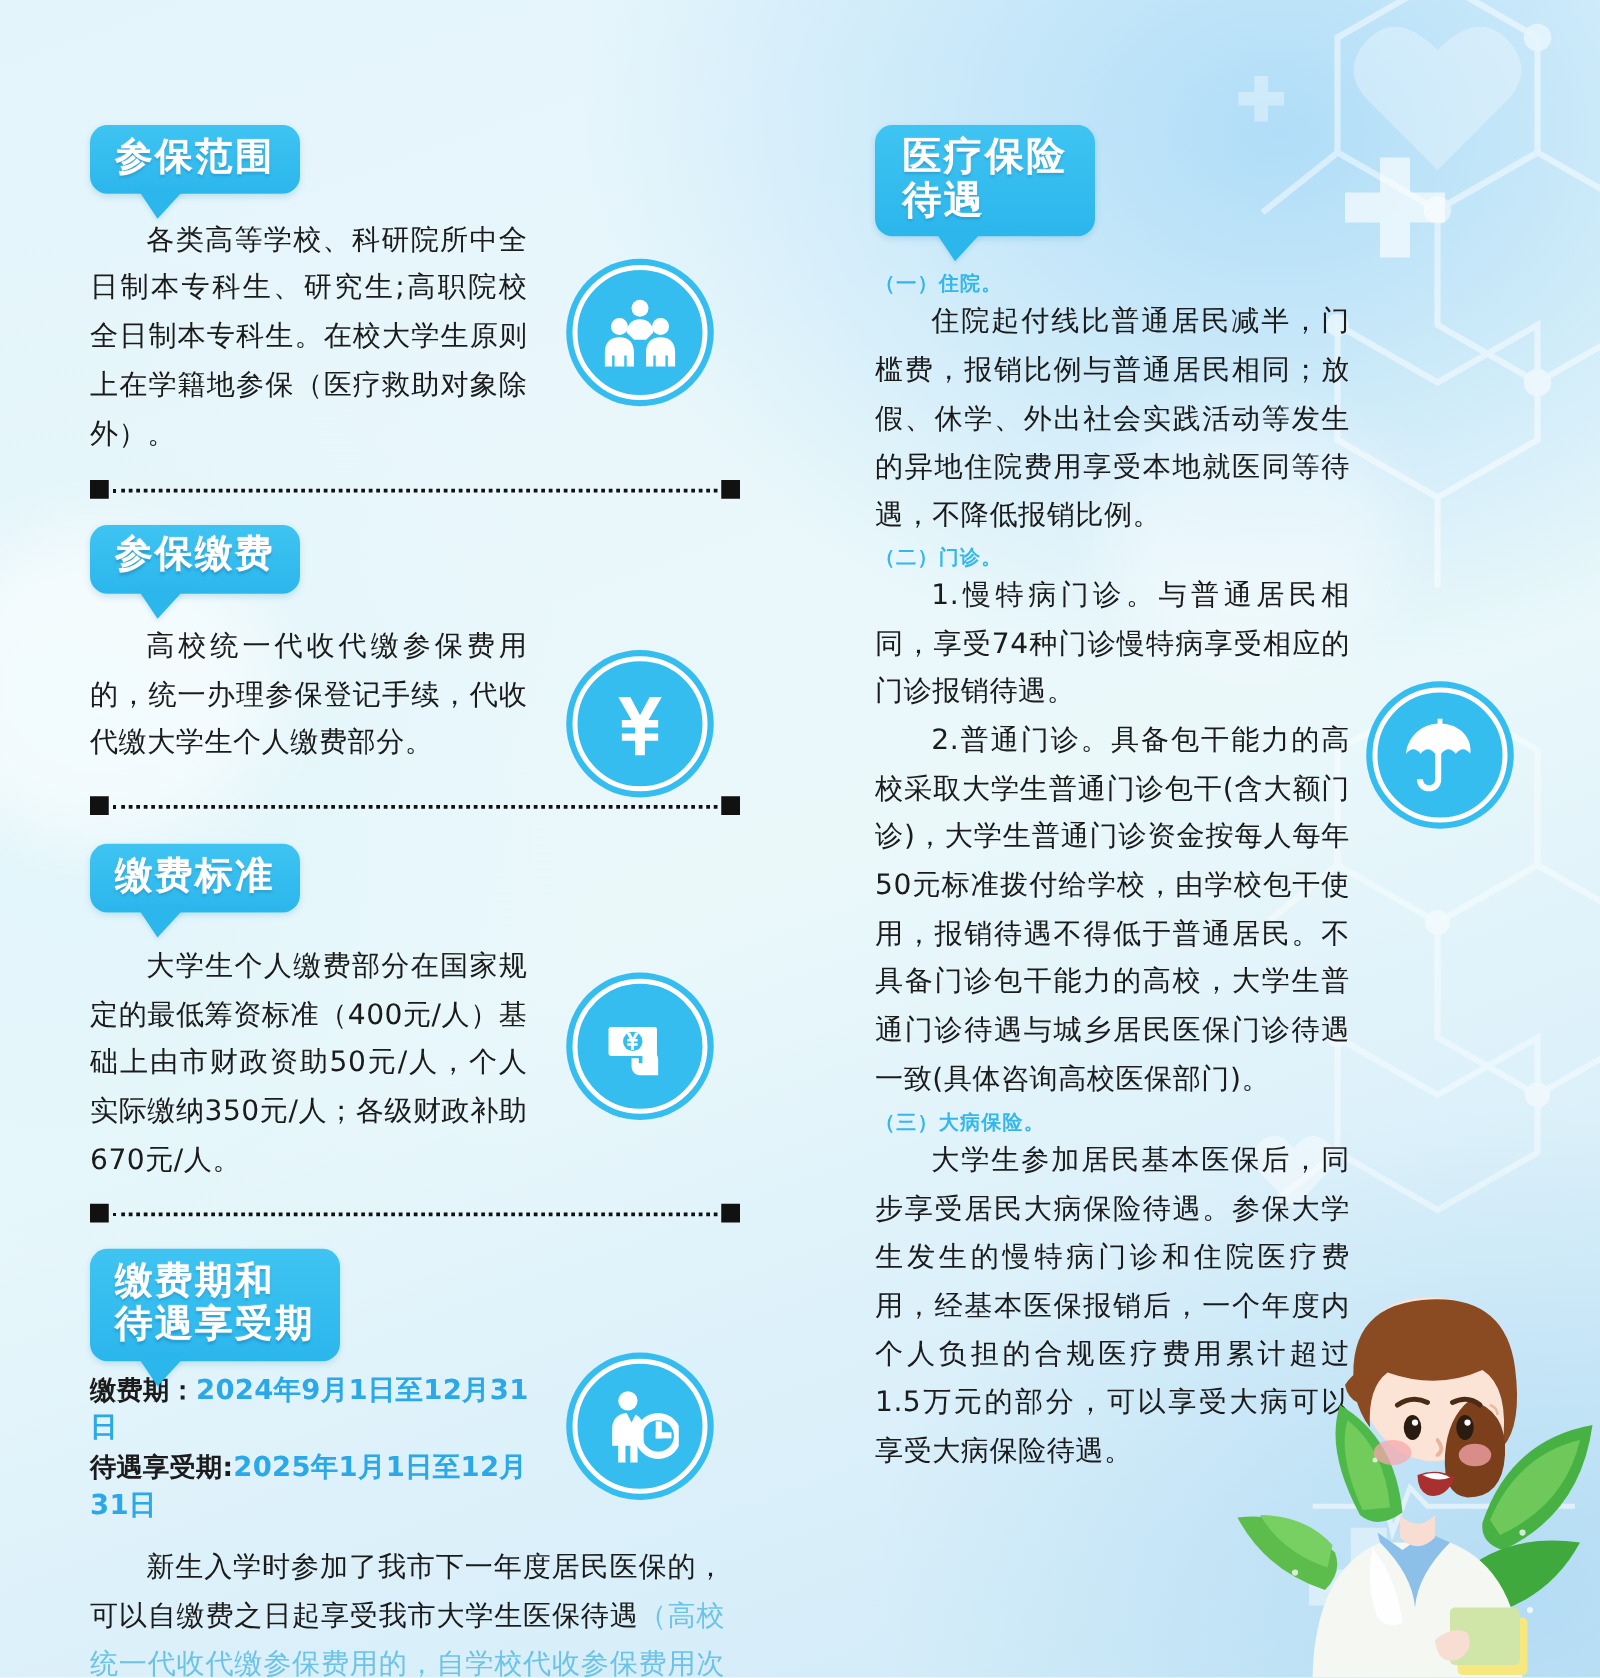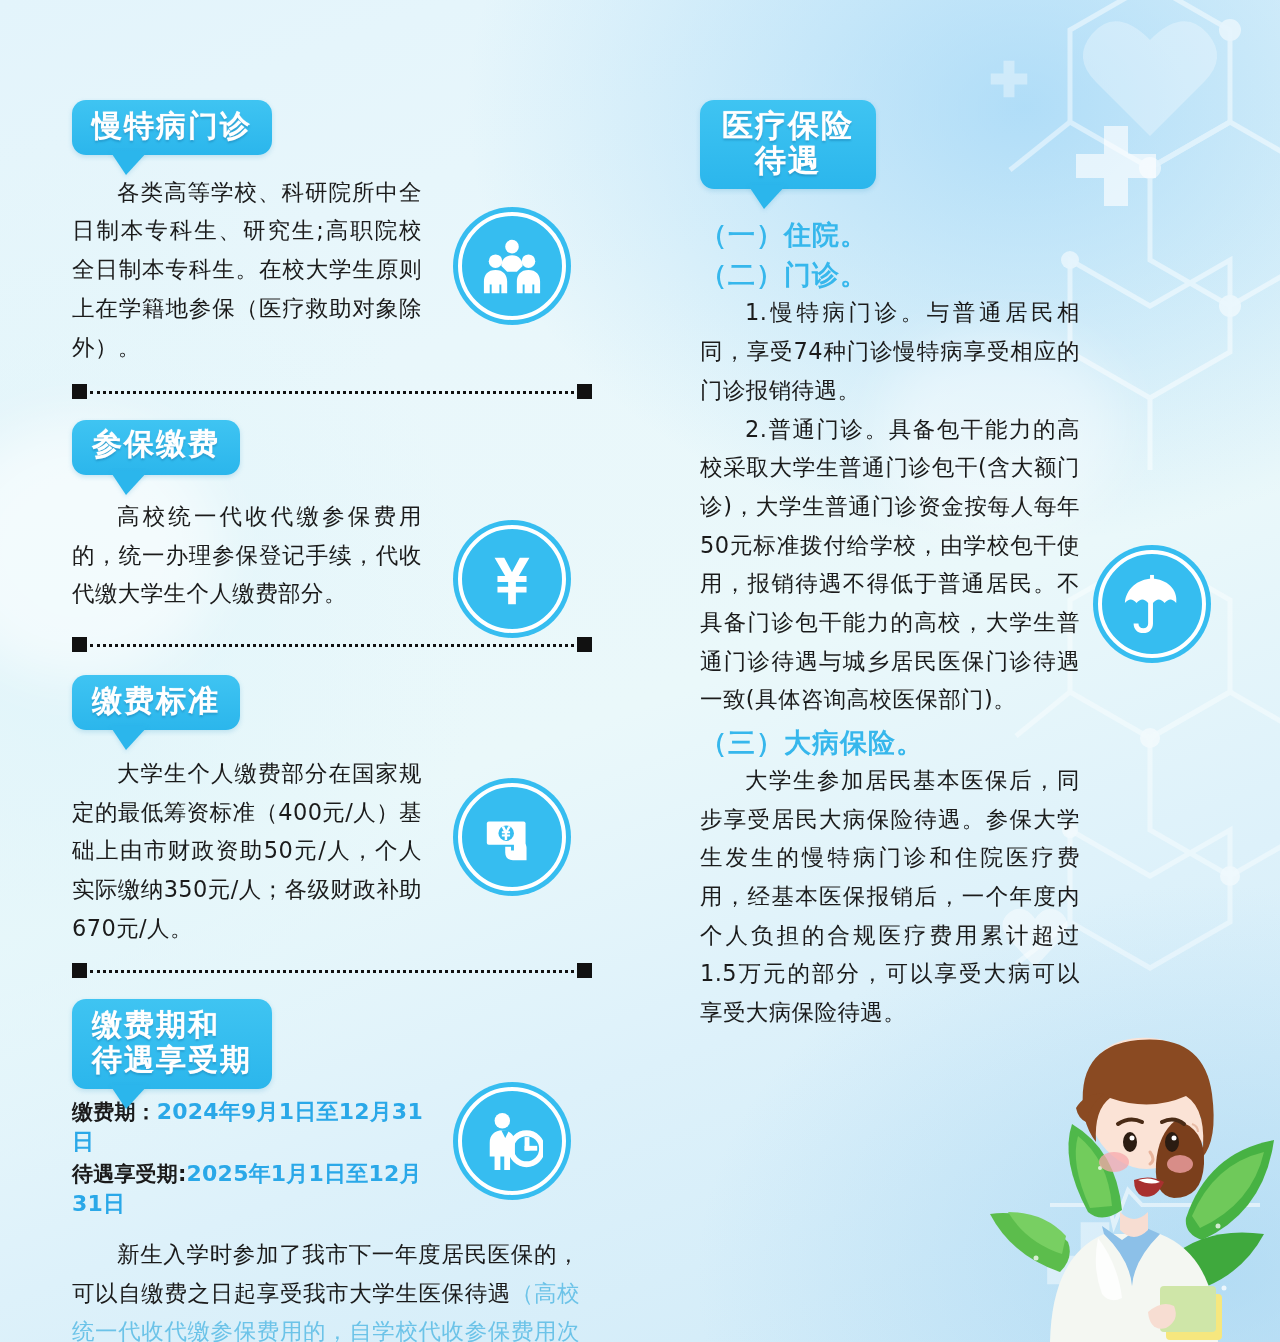--- a/index.html
+++ b/index.html
@@ -37,21 +37,21 @@
     text-shadow:0 2px 2px rgba(20,120,170,.45), 0 0 1px rgba(255,255,255,.8);
   }
   .tab-tail {
     position:absolute; left:38px; bottom:-20px;
     width:0; height:0;
     border-left:16px solid transparent;
     border-right:22px solid transparent;
     border-top:24px solid #2bb6ec;
     filter:drop-shadow(0 2px 2px rgba(40,150,200,.18));
   }
-  .tab-right .tab-text { font-size:31px; line-height:1.12; text-align:center; }
+  .tab-right .tab-text { font-size:31px; line-height:1.12; text-align:left; }
   .tab-right .tab-tail { left:48px; }
 
   
   .para {
     font-size:22.5px; line-height:1.72; color:#1b1b1b;
     text-indent:2em; text-align:justify; letter-spacing:.4px;
   }
   .para .dim { color:#6cc3e8; }
 
   .block { position:relative; }
@@ -78,21 +78,21 @@
   }
   .divider .cap.l { left:0; }
   .divider .cap.r { right:0; }
 
   
   .date-row { font-size:21px; font-weight:bold; color:#1b1b1b; margin-top:2px; letter-spacing:.2px; }
   .date-row .val { color:#2aa8e8; font-size:22px; }
 
   
   .sub-head {
-    font-size:27px; font-weight:bold; color:#36b7ec;
+    font-size:16px; font-weight:bold; color:#36b7ec;
     letter-spacing:1px; margin:4px 0 0 0;
   }
 
   
   .doctor { position:absolute; right:0; bottom:0; width:300px; height:330px; }
 </style>
 </head>
 <body>
 
 <div class="bg-layer">
@@ -150,21 +150,21 @@
 
   <div class="blob" style="left:-60px; top:420px; width:280px; height:260px; background:rgba(255,255,255,.55);"></div>
   <div class="blob" style="right:160px; top:330px; width:240px; height:200px; background:rgba(255,255,255,.4);"></div>
 </div>
 
 <div class="col-left">
 
   <div class="block">
     <div class="tab-wrap">
       <div class="tab">
-        <div class="tab-text">慢特病门诊</div>
+        <div class="tab-text">参保范围</div>
       </div>
       <div class="tab-tail"></div>
     </div>
     <div class="icon-circle" style="left:386px; top:112px;">
       <svg viewBox="0 0 64 64" aria-hidden="true">
         <circle cx="32" cy="12" r="7"></circle>
         <path d="M32 21 c-7 0 -11 5 -11 11 l6 6 h10 l6 -6 c0 -6 -4 -11 -11 -11z"></path>
         <circle cx="15" cy="27" r="7"></circle>
         <path d="M15 36 c-8 0 -12 5 -12 12 v12 h6 v-9 h2 v9 h8 v-9 h2 v9 h6 V48 c0 -7 -4 -12 -12 -12z"></path>
         <circle cx="49" cy="27" r="7"></circle>
@@ -269,20 +269,21 @@
   <div class="tab-wrap tab-right">
     <div class="tab" style="padding:8px 22px 12px 22px;">
       <div class="tab-text">医疗保险
 待遇</div>
     </div>
     <div class="tab-tail"></div>
   </div>
 
   <div style="margin-top:22px;">
     <h3 class="sub-head">（一）住院。</h3>
+    <p class="para">住院起付线比普通居民减半，门槛费，报销比例与普通居民相同；放假、休学、外出社会实践活动等发生的异地住院费用享受本地就医同等待遇，不降低报销比例。</p>
 
     <h3 class="sub-head">（二）门诊。</h3>
     <p class="para">1.慢特病门诊。与普通居民相同，享受74种门诊慢特病享受相应的门诊报销待遇。</p>
     <p class="para">2.普通门诊。具备包干能力的高校采取大学生普通门诊包干(含大额门诊)，大学生普通门诊资金按每人每年50元标准拨付给学校，由学校包干使用，报销待遇不得低于普通居民。不具备门诊包干能力的高校，大学生普通门诊待遇与城乡居民医保门诊待遇一致(具体咨询高校医保部门)。</p>
 
     <h3 class="sub-head" style="margin-top:6px;">（三）大病保险。</h3>
     <p class="para">大学生参加居民基本医保后，同步享受居民大病保险待遇。参保大学生发生的慢特病门诊和住院医疗费用，经基本医保报销后，一个年度内个人负担的合规医疗费用累计超过1.5万元的部分，可以享受大病可以享受大病保险待遇。</p>
   </div>
 </div>
 

